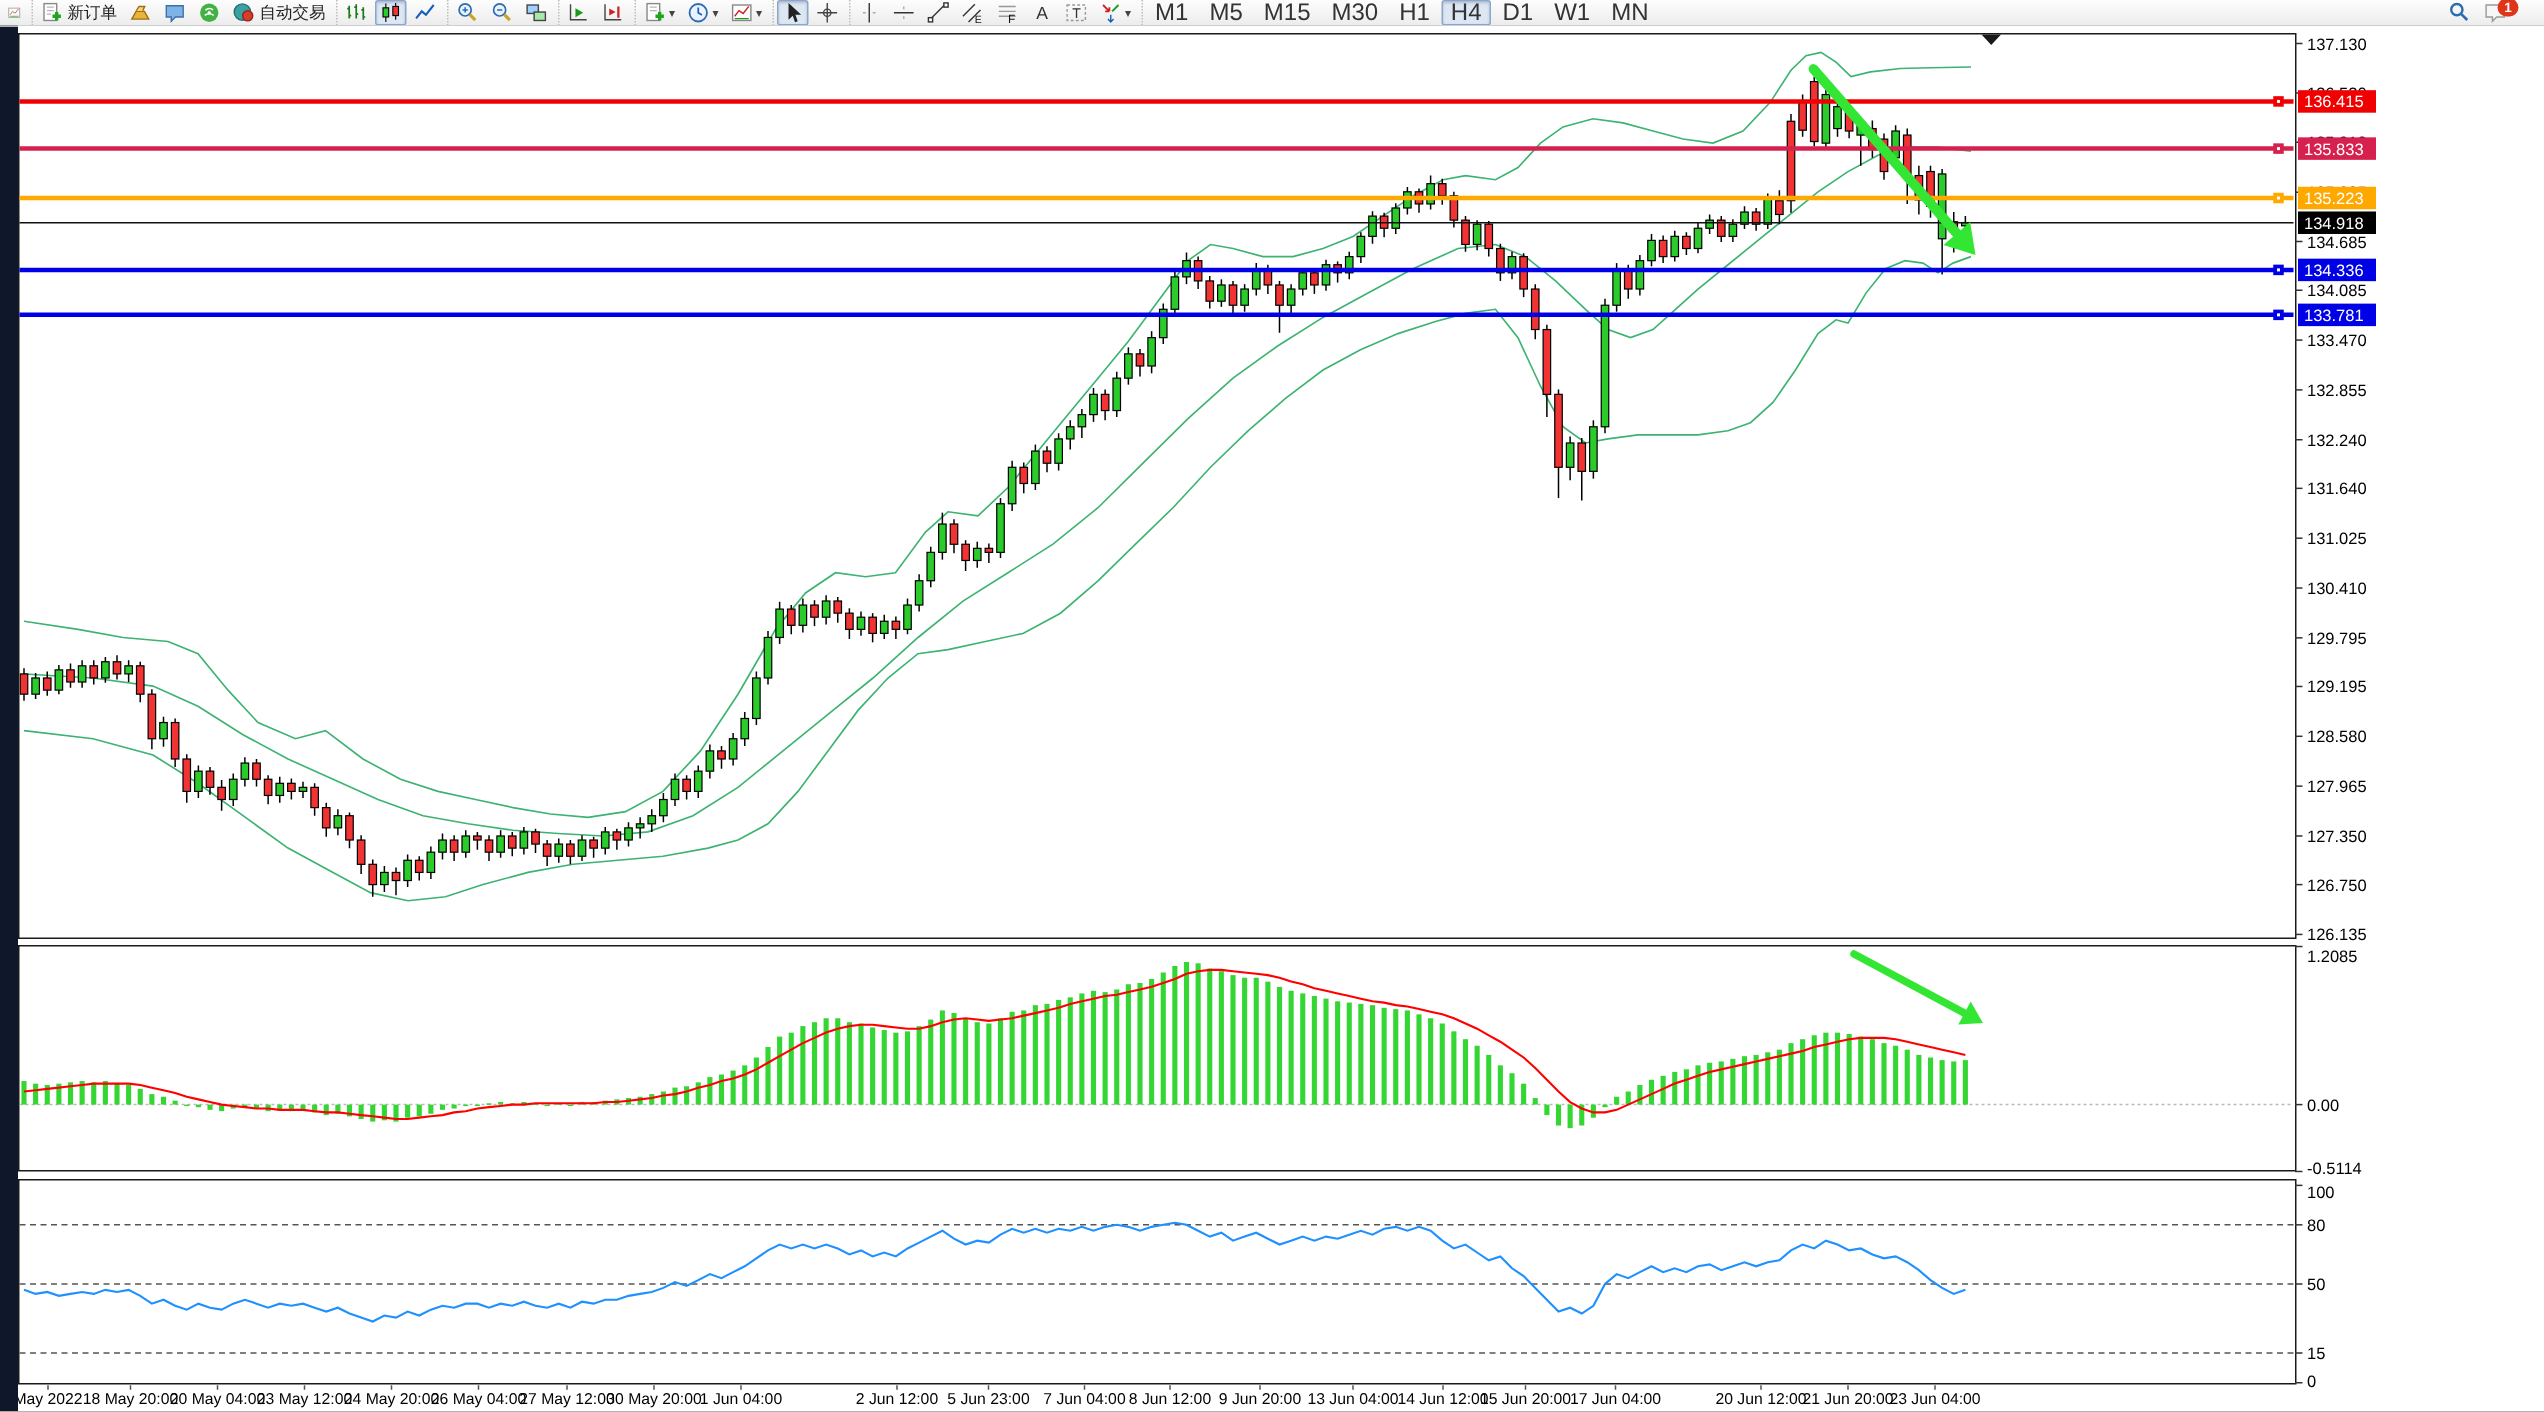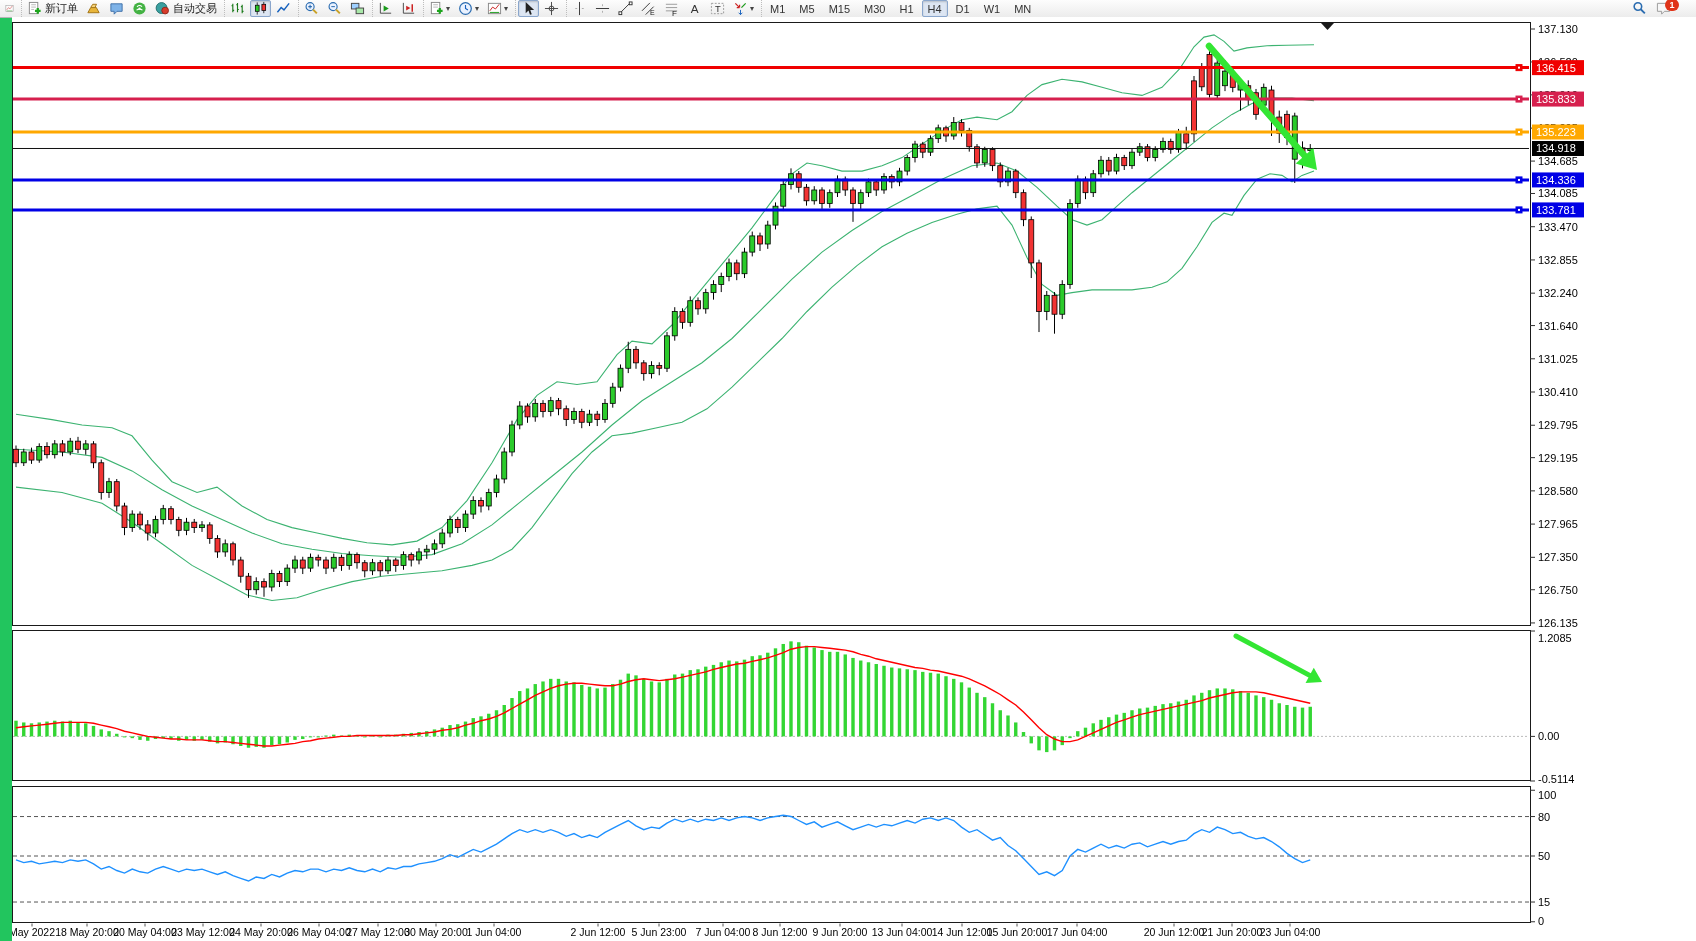--- a/index.html
+++ b/index.html
@@ -1,26 +1,26 @@
 <!DOCTYPE html>
 <html><head>
 <meta charset="utf-8">
 <style>
   html,body{margin:0;padding:0;background:#d4d0c8;}
-  #app{position:relative;width:1696px;height:941px;background:#22c55e;font-family:"Liberation Sans",sans-serif;overflow:hidden;}
+  #app{position:relative;width:1696px;height:941px;background:#0f172a;font-family:"Liberation Sans",sans-serif;overflow:hidden;}
   
   #toolbar{position:absolute;left:0;top:0;width:1696px;height:17px;background:linear-gradient(#fdfdfd,#ececec);border-bottom:1px solid #b5b5b5;display:flex;align-items:center;font-size:11px;color:#222;white-space:nowrap;}
   .tb-group{display:flex;align-items:center;height:17px;padding:0 1px;border-left:1px dotted #bdbdbd;margin-left:2px;}
   .tb-group:first-child{border-left:none;margin-left:0;}
   .tb-btn{display:flex;align-items:center;height:15px;padding:0 2px;margin:0 1px;border:1px solid transparent;border-radius:2px;cursor:default;}
   .tb-btn.active{background:#dde6f3;border-color:#8aa6cc;box-shadow:inset 0 1px 2px rgba(0,0,0,.18);}
   .tb-btn svg{width:15px;height:15px;display:block;}
   .tb-btn .lbl{margin-left:3px;}
   .tb-btn .caret{font-size:8px;color:#444;margin-left:2px;}
-  .tf-btn{padding:0 5px;font-size:11px;color:#333;}
+  .tf-btn{padding:0 5px;font-size:16px;color:#333;}
   #tb-right{position:absolute;right:6px;top:0;height:17px;display:flex;align-items:center;}
   #notif-badge{position:relative;top:-4px;left:-7px;min-width:12px;height:12px;background:#e03419;color:#fff;border-radius:7px;font-size:9px;line-height:12px;text-align:center;padding:0 1px;font-weight:bold;}
   #clipped-icon{width:9px;overflow:hidden;opacity:.8;}
   
   #chart-wrap{position:absolute;left:12px;top:17px;width:1696px;height:924px;background:#fff;}
   svg text{font-family:"Liberation Sans",sans-serif;}
 </style>
 </head>
 <body>
 

